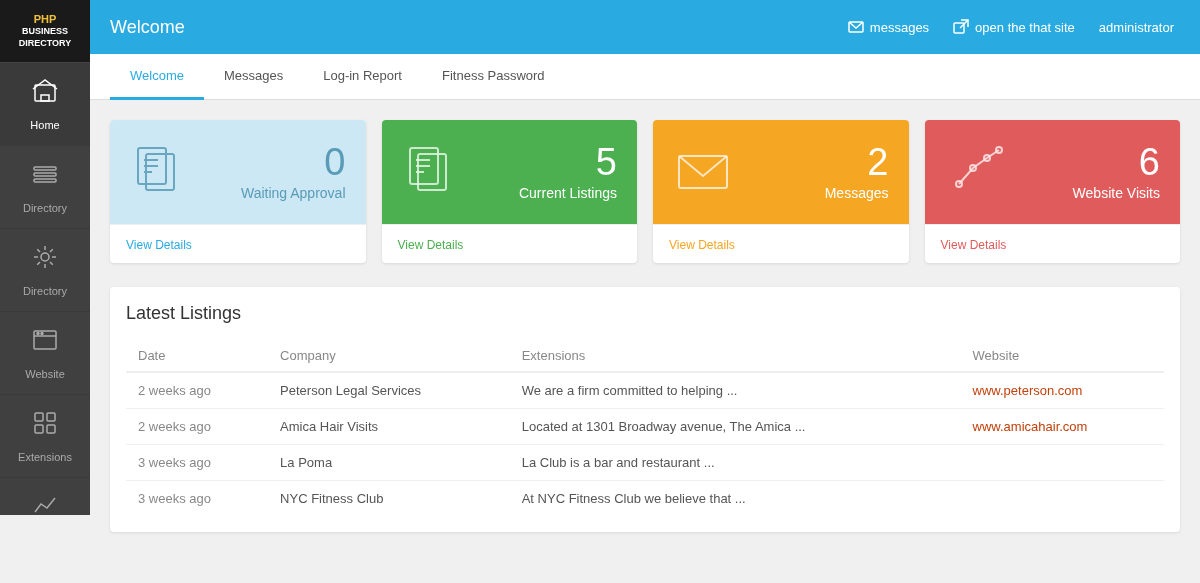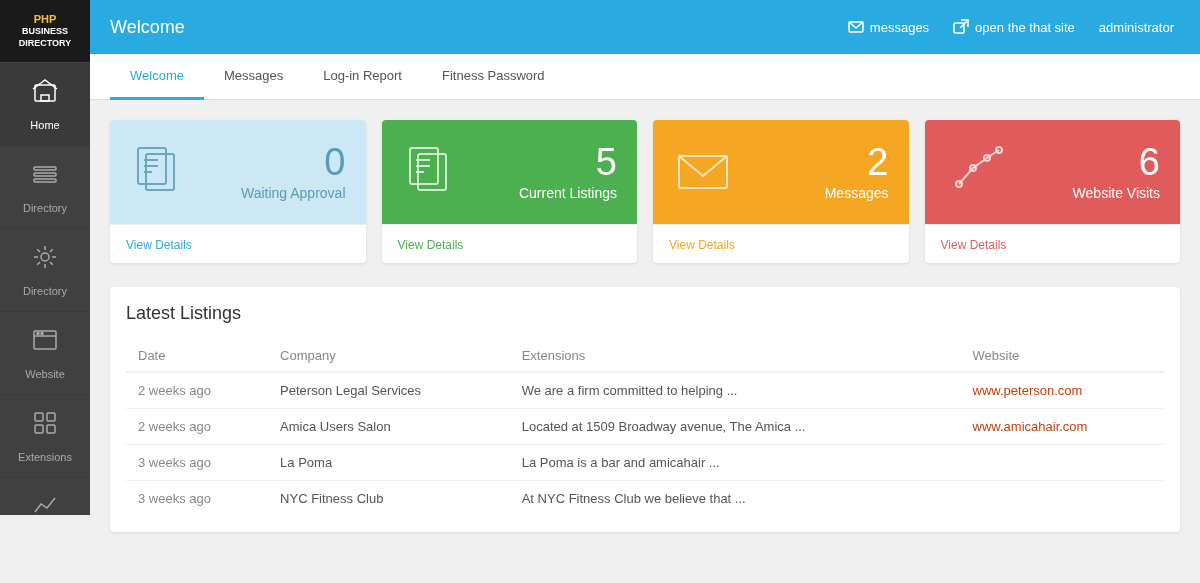--- a/index.html
+++ b/index.html
@@ -331,28 +331,28 @@
         </thead>
         <tbody id="listings-tbody">
         <tr>
       <td class="date">2 weeks ago</td>
       <td>Peterson Legal Services</td>
       <td>We are a firm committed to helping ...</td>
       <td class="website">www.peterson.com</td>
     </tr>
             <tr>
       <td class="date">2 weeks ago</td>
-      <td>Amica Users Salon</td>
-      <td>Located at 1509 Broadway avenue, The Amica ...</td>
+      <td>Amica Hair Visits</td>
+      <td>Located at 1301 Broadway avenue, The Amica ...</td>
       <td class="website">www.amicahair.com</td>
     </tr>
             <tr>
       <td class="date">3 weeks ago</td>
       <td>La Poma</td>
-      <td>La Poma is a bar and amicahair ...</td>
+      <td>La Club is a bar and restaurant ...</td>
       <td class="website"></td>
     </tr>
             <tr>
       <td class="date">3 weeks ago</td>
       <td>NYC Fitness Club</td>
       <td>At NYC Fitness Club we believe that ...</td>
       <td class="website"></td>
     </tr>
           </tbody>
       </table>

